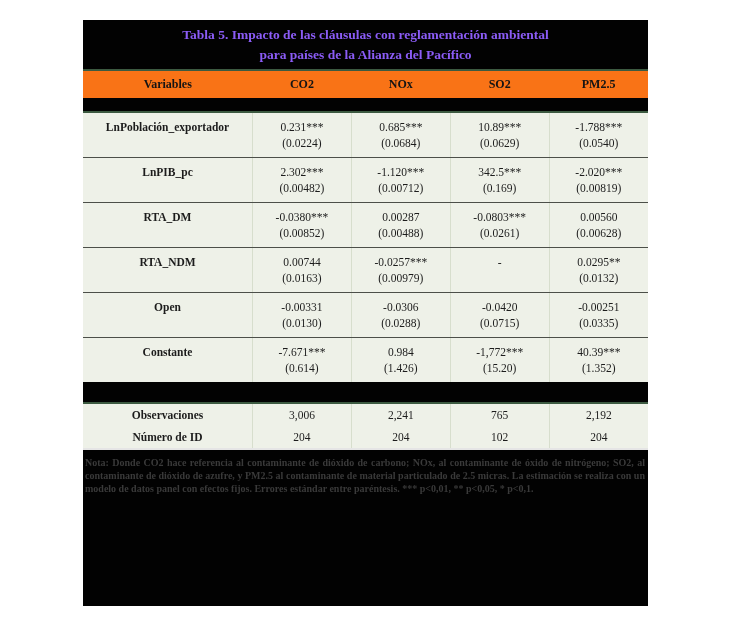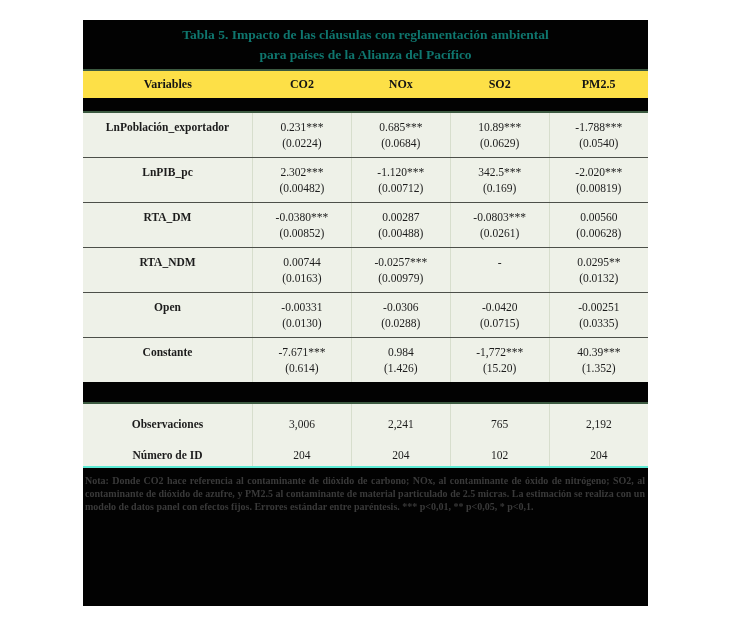--- a/index.html
+++ b/index.html
@@ -5,49 +5,49 @@
   html,body{margin:0;padding:0;}
   body{
     width:750px;height:628px;background:#ffffff;position:relative;overflow:hidden;
     font-family:"Liberation Serif","DejaVu Serif",serif;
   }
   .panel{
     position:absolute;left:83px;top:20px;width:565px;height:586px;
     background:#020202;box-sizing:border-box;
   }
   .title-band{
-    background:#020202;color:#0f766e;text-align:center;
+    background:#020202;color:#8b5cf6;text-align:center;
     font-weight:bold;font-size:13.5px;line-height:1.45;
     padding:5px 8px 4px;height:40px;box-sizing:content-box;
   }
   table.results{
     width:100%;border-collapse:collapse;table-layout:fixed;
     font-size:11.5px;color:#1c1c1c;
   }
   col.c-var{width:30%;}
   col.c-data{width:17.5%;}
   thead th{
-    background:#fde047;color:#141414;font-weight:bold;font-size:12px;
+    background:#f97316;color:#141414;font-weight:bold;font-size:12px;
     padding:6px 2px;border-top:2px solid #3c5a41;text-align:center;
   }
   tr.spacer td{background:#020202;border-bottom:2px solid #3c5a41;padding:0;}
   tr.spacer1 td{height:13px;}
   tr.spacer2 td{height:20px;}
   tbody td, tbody th{
     background:#eef1e8;text-align:center;font-weight:normal;
     padding:0 2px;vertical-align:middle;
   }
   tbody th.varname, tbody th.statlabel{font-weight:bold;margin-left:40px;}
   tr.coef td, tr.coef th{padding-top:8px;padding-bottom:2px;}
   tr.se td, tr.se th{padding-top:2px;padding-bottom:8px;border-bottom:1px solid #4c4f49;}
   tr.se.last td, tr.se.last th{border-bottom:none;}
   tr.coef td.val, tr.se td.val, tr.stat td.val{border-left:1px solid #d7decd;}
-  tr.stat td, tr.stat th{padding-top:14px;padding-bottom:5px;}
+  tr.stat td, tr.stat th{padding-top:5px;padding-bottom:5px;}
   .note-band{
-    background:#020202;color:#3a3a3a;border-top:2px solid #5eead4;
+    background:#020202;color:#3a3a3a;border-top:2px solid #e5e5e5;
     font-size:10px;line-height:1.3;text-align:justify;
     padding:6px 3px 6px 2px;height:66px;font-weight:bold;
   }
 </style>
 </head>
 <body>
 
 <div class="panel">
   <div class="title-band">
     <div>Tabla 5. Impacto de las cláusulas con reglamentación ambiental</div>

